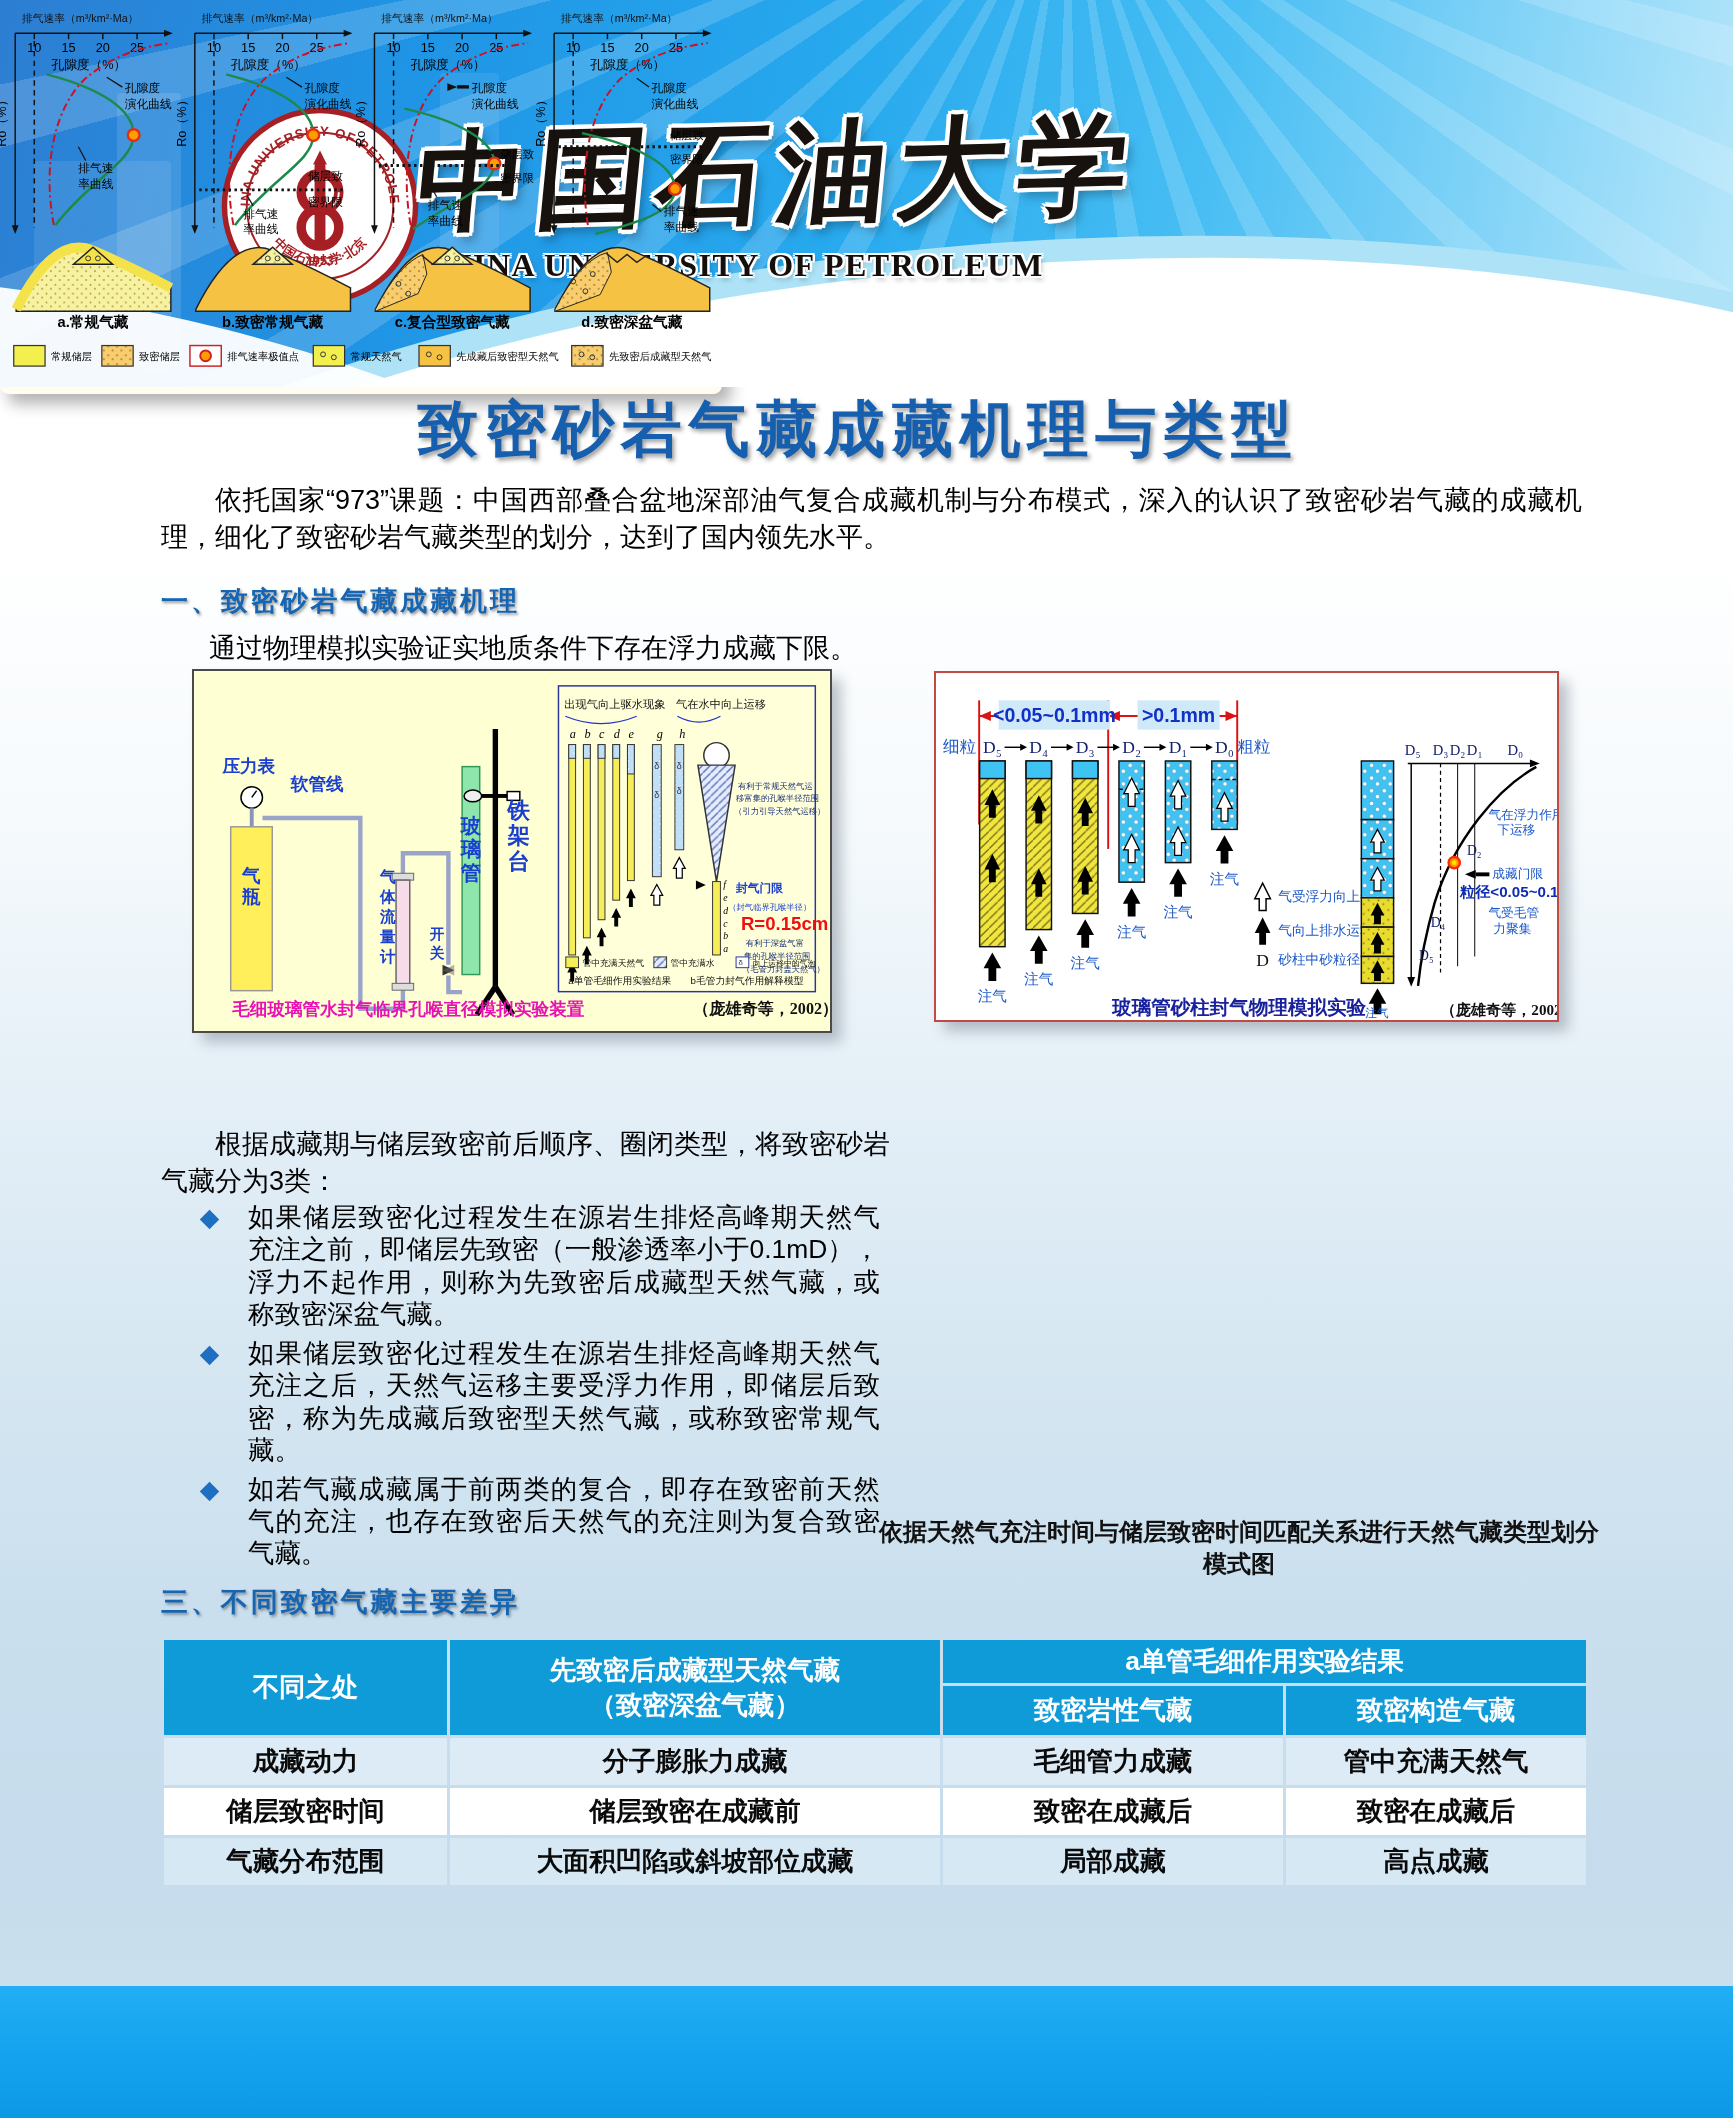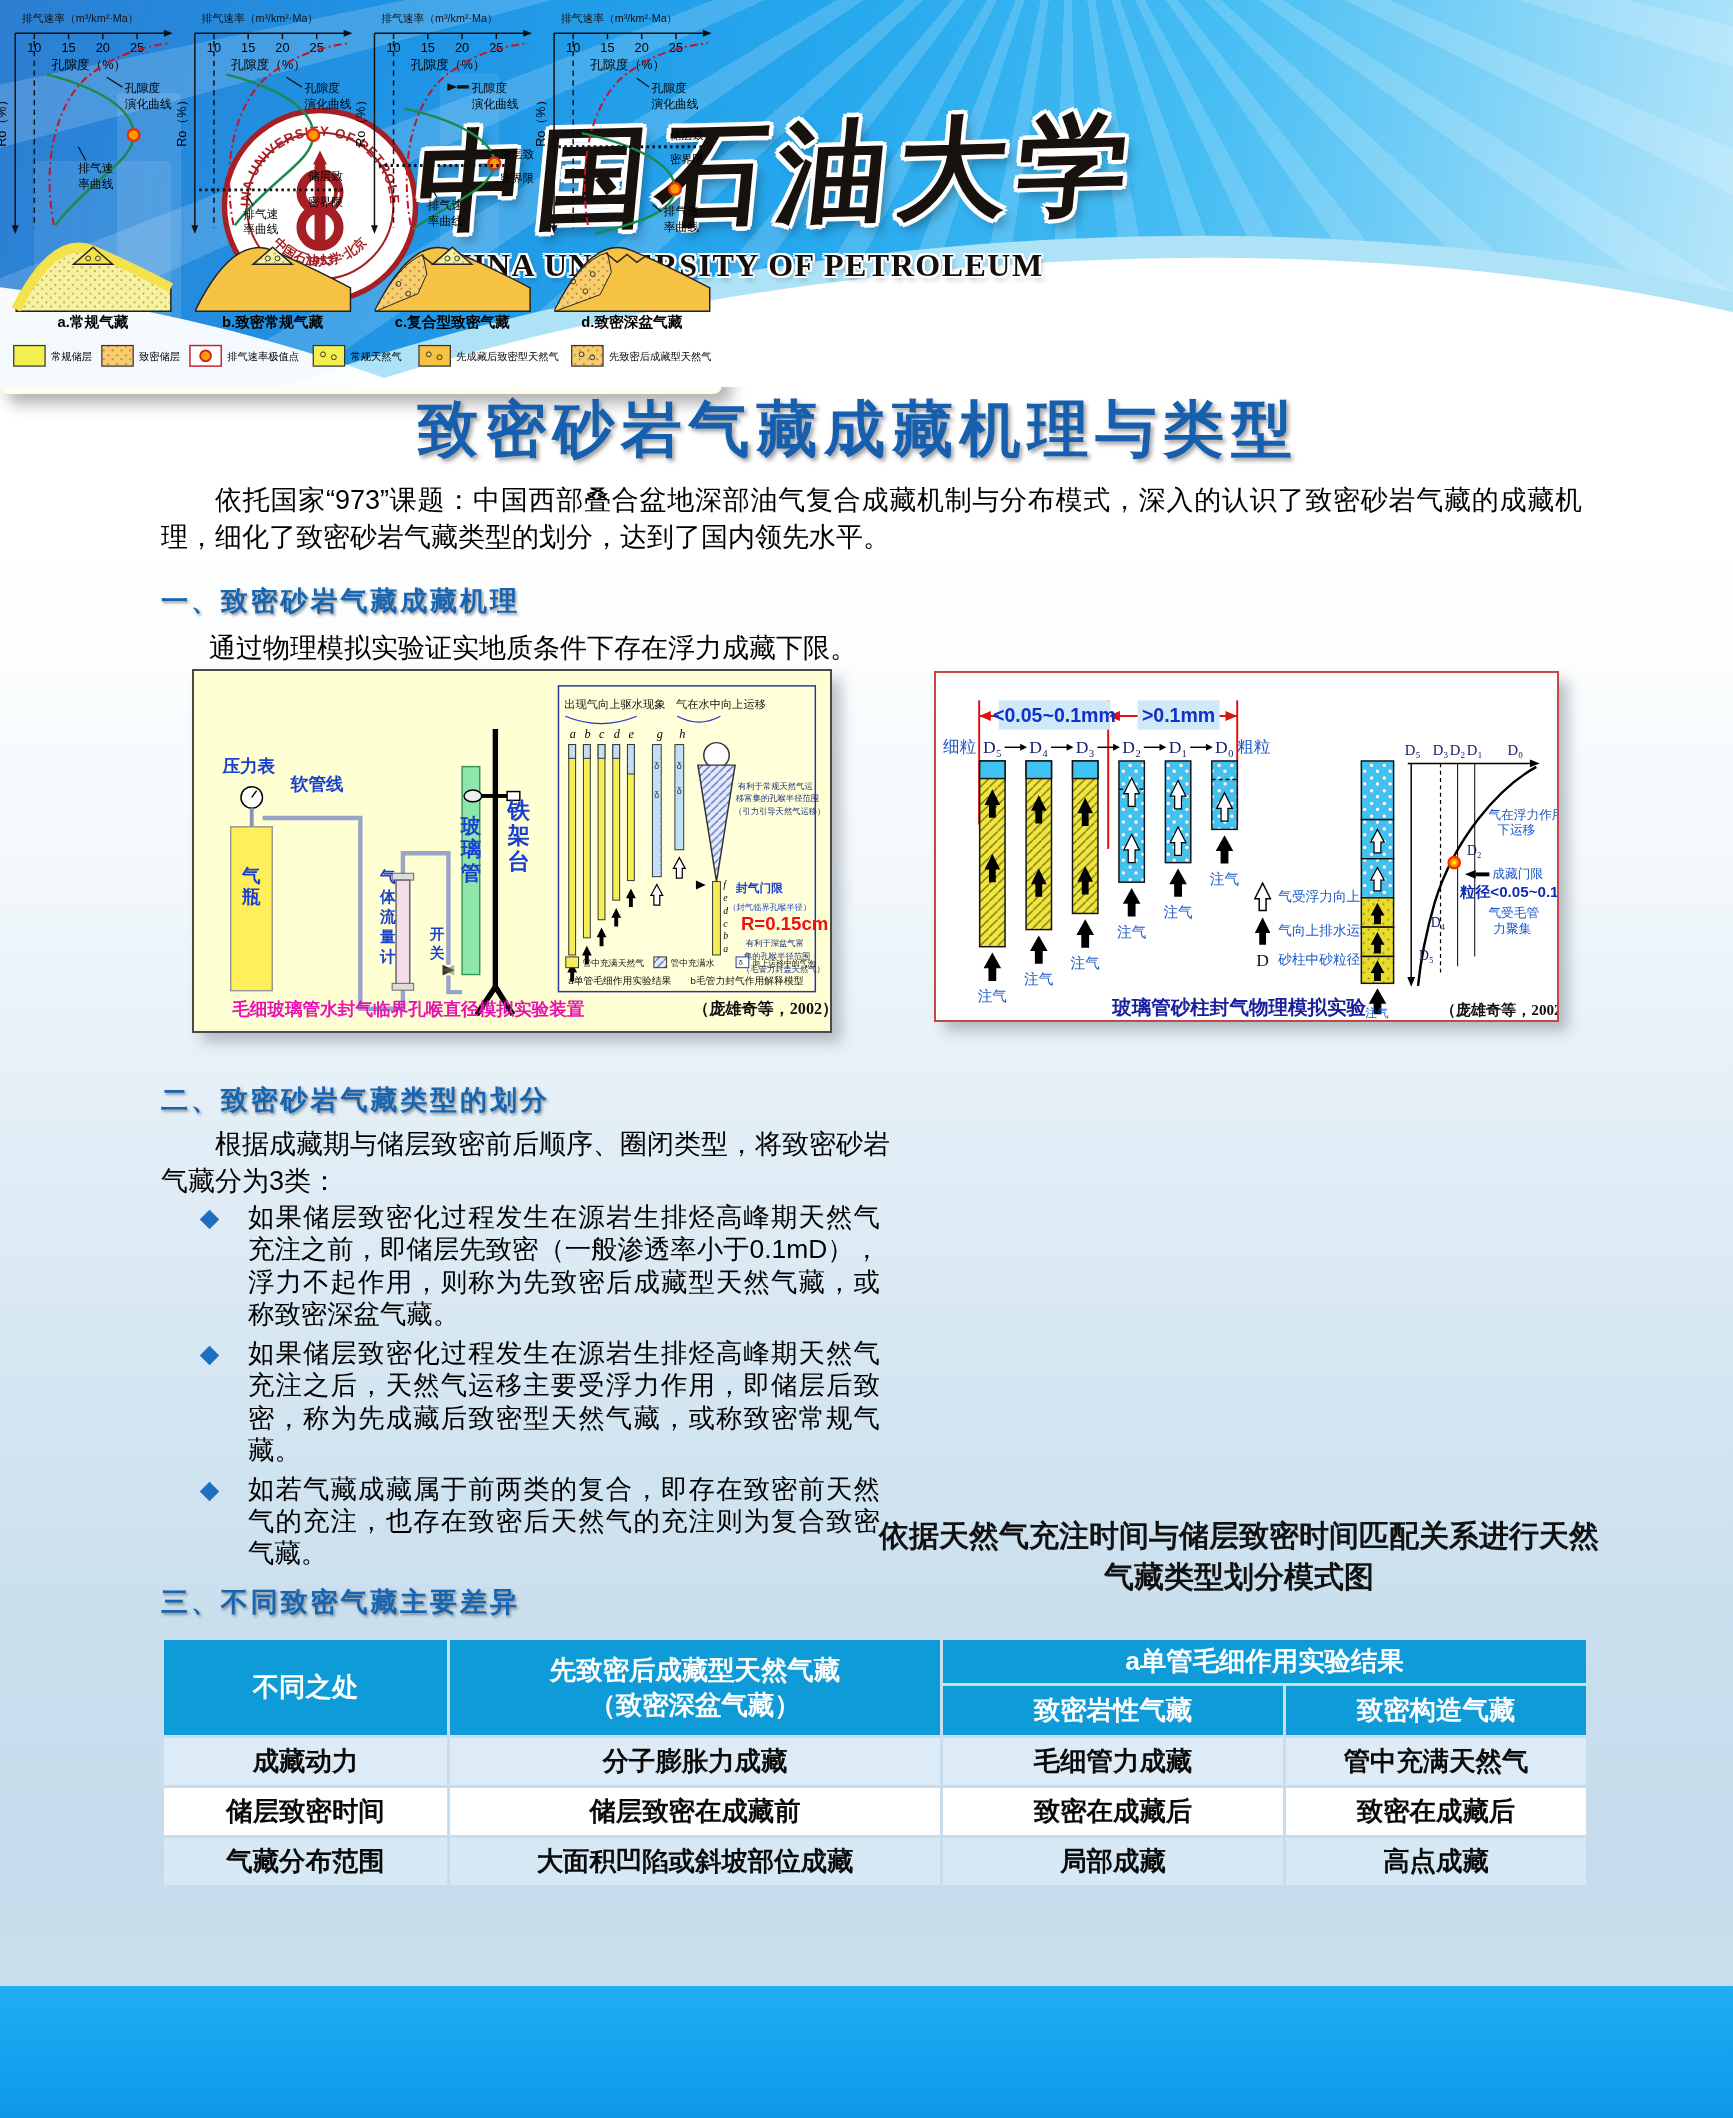--- a/index.html
+++ b/index.html
@@ -31,21 +31,21 @@
     color:#155fae;letter-spacing:6.8px;text-shadow:2.4px 3.4px 4.4px rgba(40,40,40,.45);}
   .intro{position:absolute;left:161px;top:482px;width:1421px;font-size:27px;line-height:1.37;color:#000;text-indent:2em;text-align:justify;}
   .sec-h{position:absolute;font-size:27px;font-weight:700;color:#1565b2;letter-spacing:2.9px;text-shadow:1.5px 2.4px 2.9px rgba(70,70,70,.55);}
   .lead{position:absolute;font-size:27px;color:#000;line-height:1.37;}
   
   .figbox{position:absolute;box-shadow:9.8px 9.8px 12.7px rgba(110,122,134,.45);}
   #fig1{left:192px;top:669px;width:636px;height:360px;background:#ffffd4;border:2px solid #4a4a4a;}
   #fig2{left:934px;top:671px;width:621px;height:347px;background:#ffffff;border:2.4px solid #c24a44;}
   #fig3{left:878px;top:1119px;width:722px;height:394px;background:#fffdf0;border-radius:8.8px;box-shadow:8.8px 9.8px 14.7px rgba(0,0,0,.30);text-align:right;}
   .figbox svg,#fig3 svg{position:absolute;left:0;top:0;}
-  .fig3-caption{position:absolute;left:878px;top:1516px;width:722px;text-align:center;font-size:30px;font-weight:600;color:#111;}
+  .fig3-caption{position:absolute;left:878px;top:1516px;width:722px;text-align:center;font-size:24px;font-weight:600;color:#111;}
   
   .bullets{position:absolute;left:193px;top:1201px;width:687px;list-style:none;margin:0;padding:0;}
   .bullets li{position:relative;padding-left:55px;margin-bottom:5.9px;font-size:26.4px;line-height:1.23;color:#000;text-align:justify;}
   .diamond{position:absolute;left:6.8px;top:1px;font-size:25.4px;color:#1d6fc2;}
   
   .cmp-table{position:absolute;left:161px;top:1637px;width:1417px;border-collapse:separate;border-spacing:3.9px;table-layout:fixed;}
   .cmp-table td{text-align:center;vertical-align:middle;font-size:26.4px;}
   .cmp-table td.hd{background:#0f9ad8;color:#fff;font-weight:600;}
   .cmp-table td.bd{color:#0a0a0a;font-weight:600;}
   .r-light{background:#dcebf5;}
@@ -388,21 +388,20 @@
         <text x="1140" y="532" font-size="26" fill="#1a57c8">力聚集</text>
         <text x="1012" y="520" font-size="28" fill="#15216e" class="tserif">D₄</text>
         <text x="988" y="588" font-size="28" fill="#15216e" class="tserif">D₅</text>
       </g>
       <text x="902" y="703" font-size="24" fill="#1a57c8" text-anchor="middle">注气</text>
       <text x="620" y="698" font-size="40" font-weight="bold" fill="#18209c" text-anchor="middle">玻璃管砂柱封气物理模拟实验</text>
       <text class="tserif" x="1032" y="700" font-size="31" font-weight="bold" fill="#111">（庞雄奇等，2002）</text>
     </svg>
   </div>
 
-  <div class="sec-h" style="left:161px;top:1082px;">二、致密砂岩气藏类型的划分</div>
   <div class="lead" style="left:161px;top:1126px;width:734px;text-indent:2em;">根据成藏期与储层致密前后顺序、圈闭类型，将致密砂岩气藏分为3类：</div>
 
   <ul class="bullets">
     <li><span class="diamond">◆</span><span>如果储层致密化过程发生在源岩生排烃高峰期天然气充注之前，即储层先致密（一般渗透率小于0.1mD），浮力不起作用，则称为先致密后成藏型天然气藏，或称致密深盆气藏。</span></li>
     <li><span class="diamond">◆</span><span>如果储层致密化过程发生在源岩生排烃高峰期天然气充注之后，天然气运移主要受浮力作用，即储层后致密，称为先成藏后致密型天然气藏，或称致密常规气藏。</span></li>
     <li><span class="diamond">◆</span><span>如若气藏成藏属于前两类的复合，即存在致密前天然气的充注，也存在致密后天然气的充注则为复合致密气藏。</span></li>
   </ul>
 
   <div id="fig3">
     <svg viewBox="0 0 1475 805" width="722" height="394">

